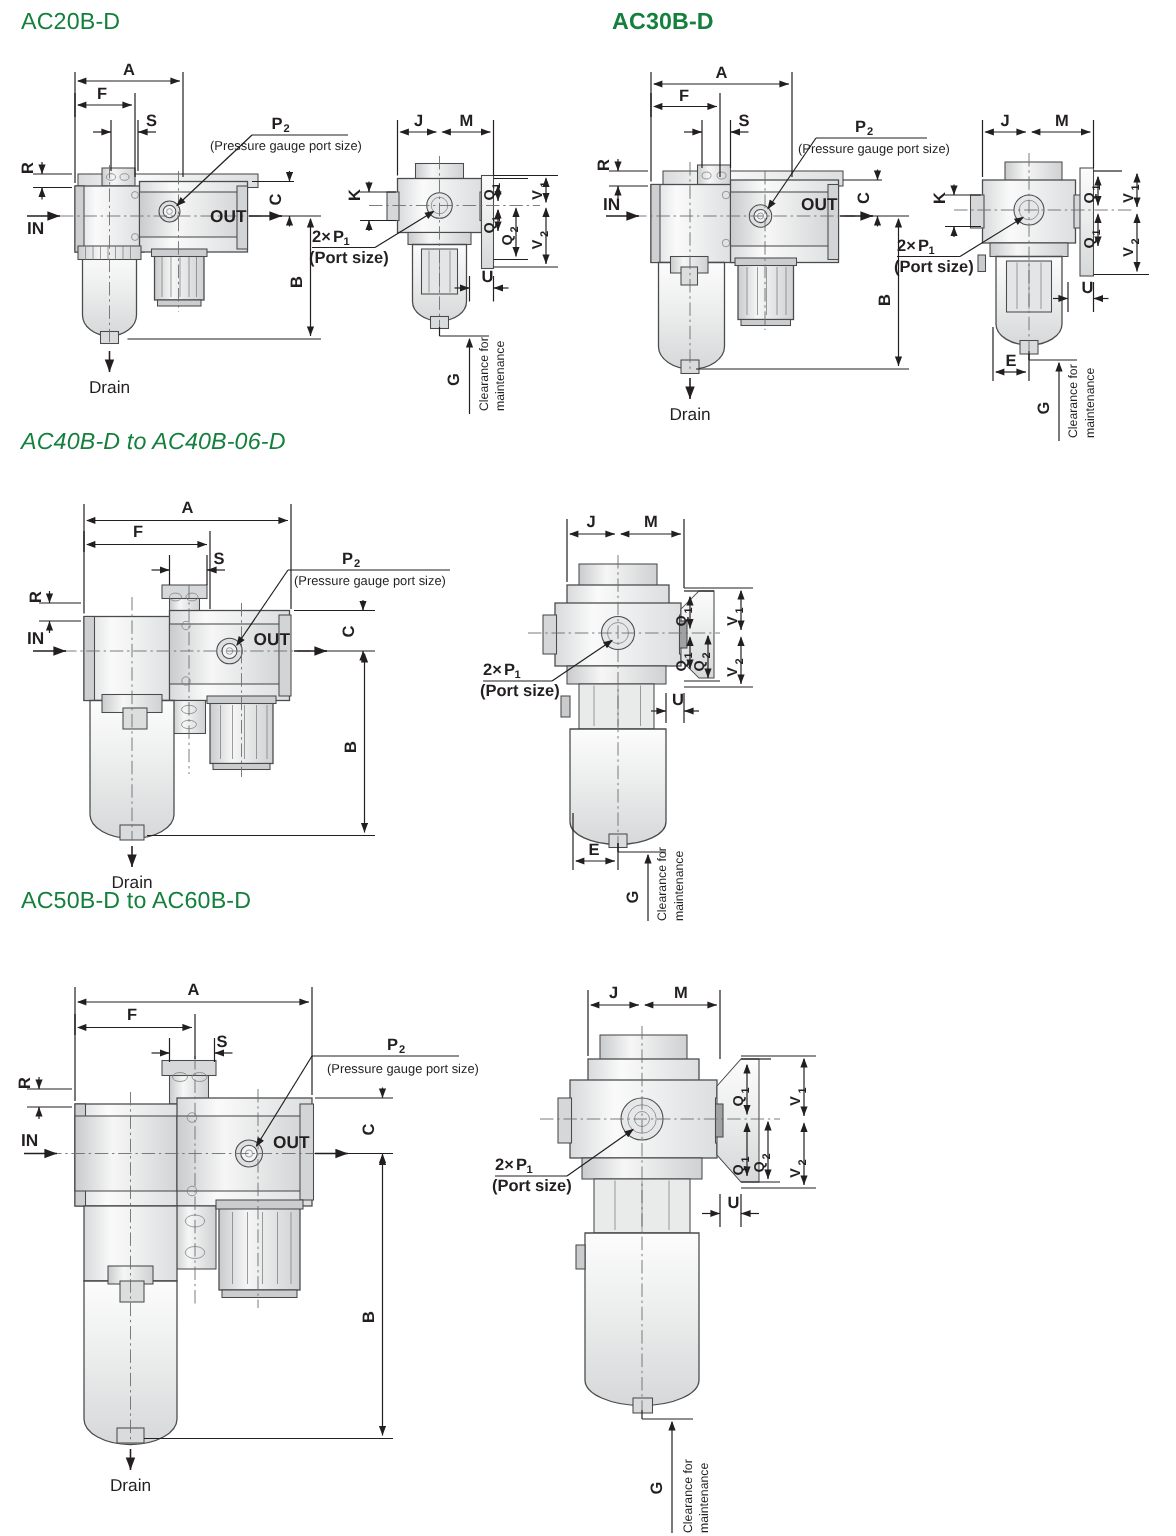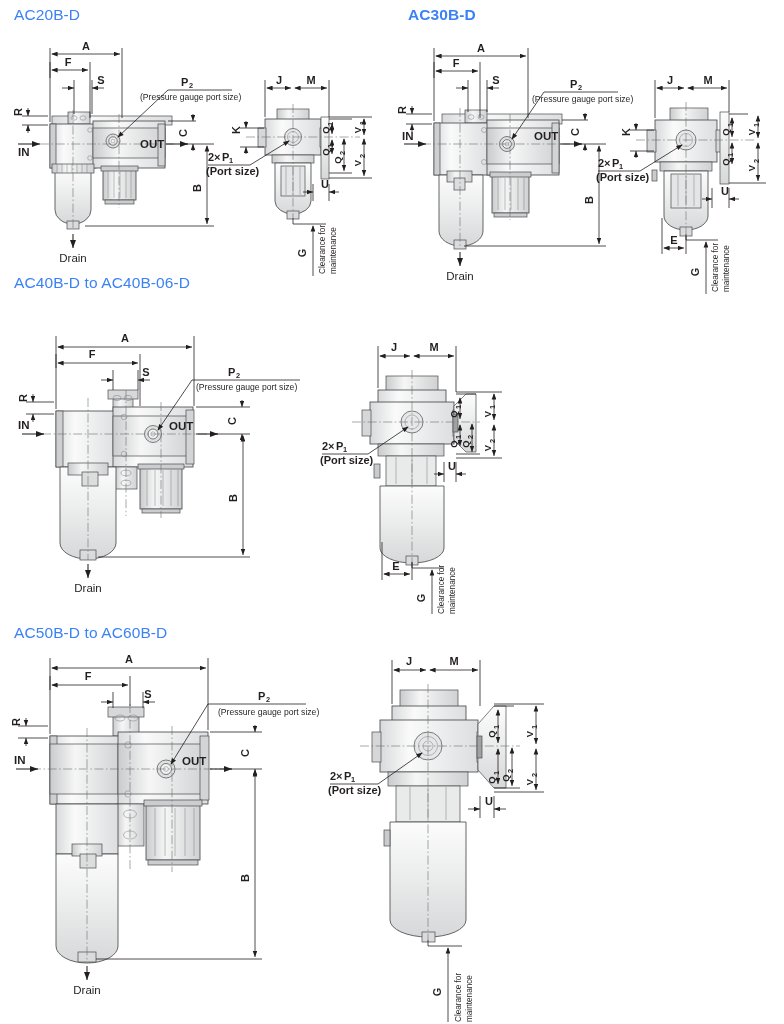--- a/index.html
+++ b/index.html
@@ -1,21 +1,21 @@
 <!DOCTYPE html>
 <html><head>
 <meta charset="utf-8">
 <style>
   html,body{margin:0;padding:0;background:#ffffff;}
   body{width:784px;height:1024px;position:relative;overflow:hidden;
        font-family:"Liberation Sans","DejaVu Sans",sans-serif;color:#231f20;}
   .sheet{position:absolute;inset:0;}
 
   
-  .heading{position:absolute;font-size:15.5px;letter-spacing:.1px;color:#3b82f6;white-space:nowrap;}
+  .heading{position:absolute;font-size:15.5px;letter-spacing:.1px;color:#15803d;white-space:nowrap;}
 
   
   .block{position:absolute;}
   svg{display:block;overflow:visible;}
 
   
   text{font-family:"Liberation Sans","DejaVu Sans",sans-serif;fill:#231f20;}
   .dim{font-size:11px;font-weight:700;}
   .dimsm{font-size:9.5px;font-weight:700;}
   .note{font-size:8.6px;}
@@ -395,21 +395,21 @@
     <line class="ln" x1="294" y1="216" x2="294" y2="222"></line>
     <line class="ln" x1="294" y1="222" x2="326" y2="222"></line>
     <line class="ln" x1="314" y1="224" x2="314" y2="276" marker-start="url(#arS)"></line>
     <text class="dim" x="307" y="254" text-anchor="middle" transform="rotate(-90 307 254)">G</text>
     <text class="clr" x="326" y="274" transform="rotate(-90 326 274)">Clearance for</text>
     <text class="clr" x="337" y="274" transform="rotate(-90 337 274)">maintenance</text>
   </g>
 </svg>
 </div>
 
-<div class="heading" style="left:14px;top:274px;">AC40B-D to AC40B-06-D</div>
+<div class="heading" style="left:14px;top:286px;font-style:italic;">AC40B-D to AC40B-06-D</div>
 
 <div class="block" style="left:0px;top:306px;">
 <svg width="784" height="310" viewBox="0 0 784 310">
 
   <g>
     <rect class="body2" x="113" y="86" width="20" height="22" fill="url(#gC)"></rect>
     <rect class="body2" x="108" y="84" width="30" height="9" fill="#d6d8d9"></rect>
     <ellipse class="hair" cx="117" cy="92" rx="4" ry="2.6" fill="#ebeced"></ellipse>
     <ellipse class="hair" cx="128" cy="92" rx="4" ry="2.6" fill="#ebeced"></ellipse>
     <rect class="body" x="56" y="105" width="62" height="56" fill="url(#gB)"></rect>
@@ -553,21 +553,21 @@
     <line class="ln" x1="412" y1="256" x2="412" y2="262"></line>
     <line class="ln" x1="412" y1="262" x2="444" y2="262"></line>
     <line class="ln" x1="432" y1="264" x2="432" y2="308" marker-start="url(#arS)"></line>
     <text class="dim" x="425" y="292" text-anchor="middle" transform="rotate(-90 425 292)">G</text>
     <text class="clr" x="444" y="308" transform="rotate(-90 444 308)">Clearance for</text>
     <text class="clr" x="455" y="308" transform="rotate(-90 455 308)">maintenance</text>
   </g>
 </svg>
 </div>
 
-<div class="heading" style="left:14px;top:624px;text-align:right;">AC50B-D to AC60B-D</div>
+<div class="heading" style="left:14px;top:592px;text-align:right;">AC50B-D to AC60B-D</div>
 
 <div class="block" style="left:0px;top:648px;">
 <svg width="784" height="376" viewBox="0 0 784 376">
 
   <g>
     <rect class="body2" x="113" y="62" width="26" height="26" fill="url(#gC)"></rect>
     <rect class="body2" x="108" y="59" width="36" height="10" fill="#d6d8d9"></rect>
     <ellipse class="hair" cx="120" cy="70" rx="5" ry="3" fill="#ebeced"></ellipse>
     <ellipse class="hair" cx="133" cy="70" rx="5" ry="3" fill="#ebeced"></ellipse>
     <rect class="body" x="50" y="88" width="72" height="68" fill="url(#gB)"></rect>

